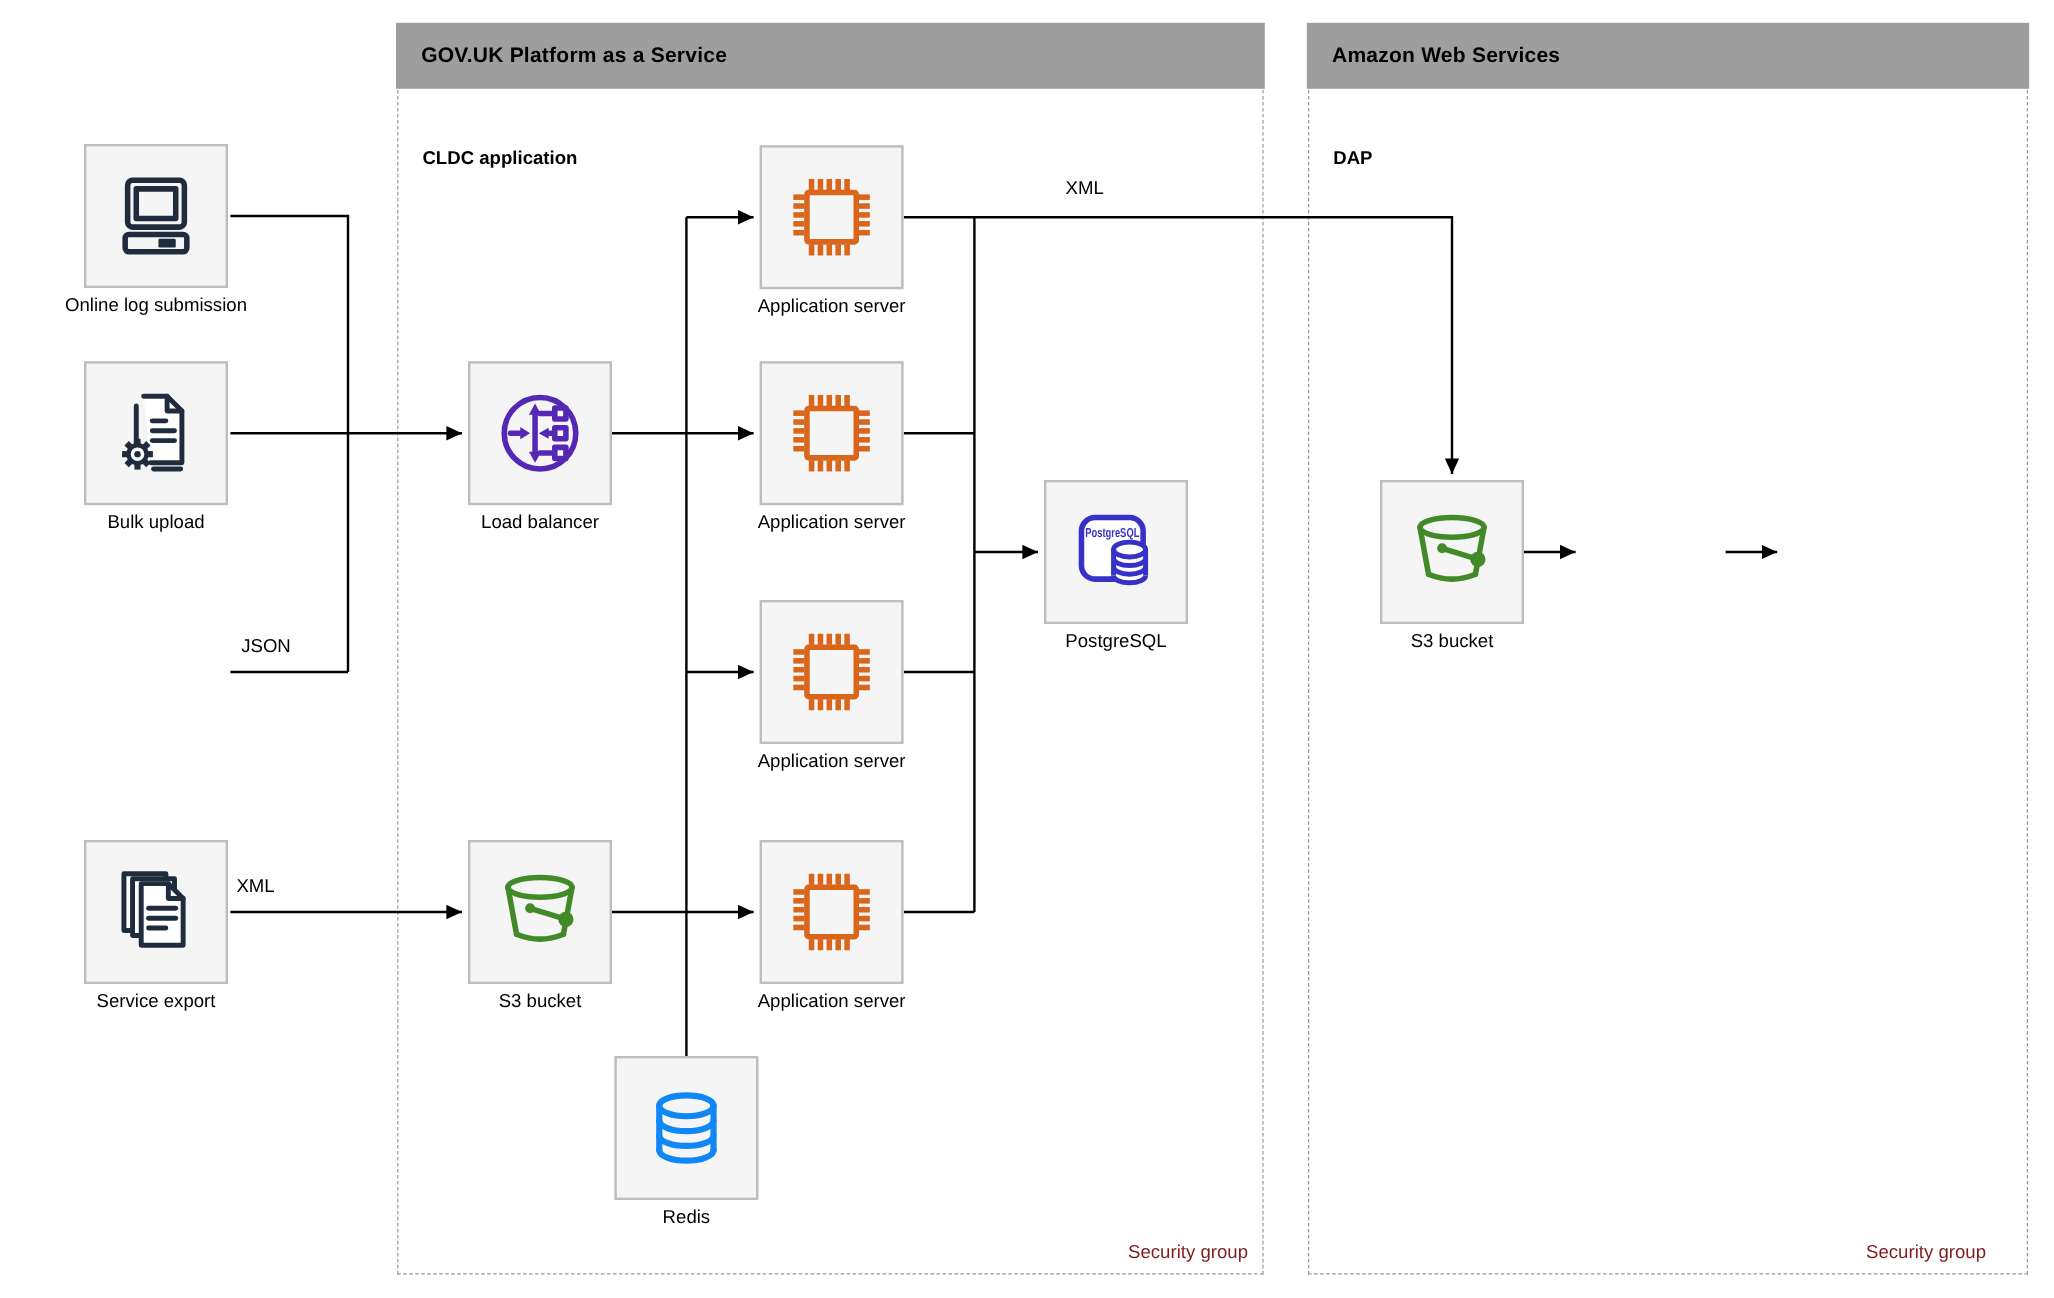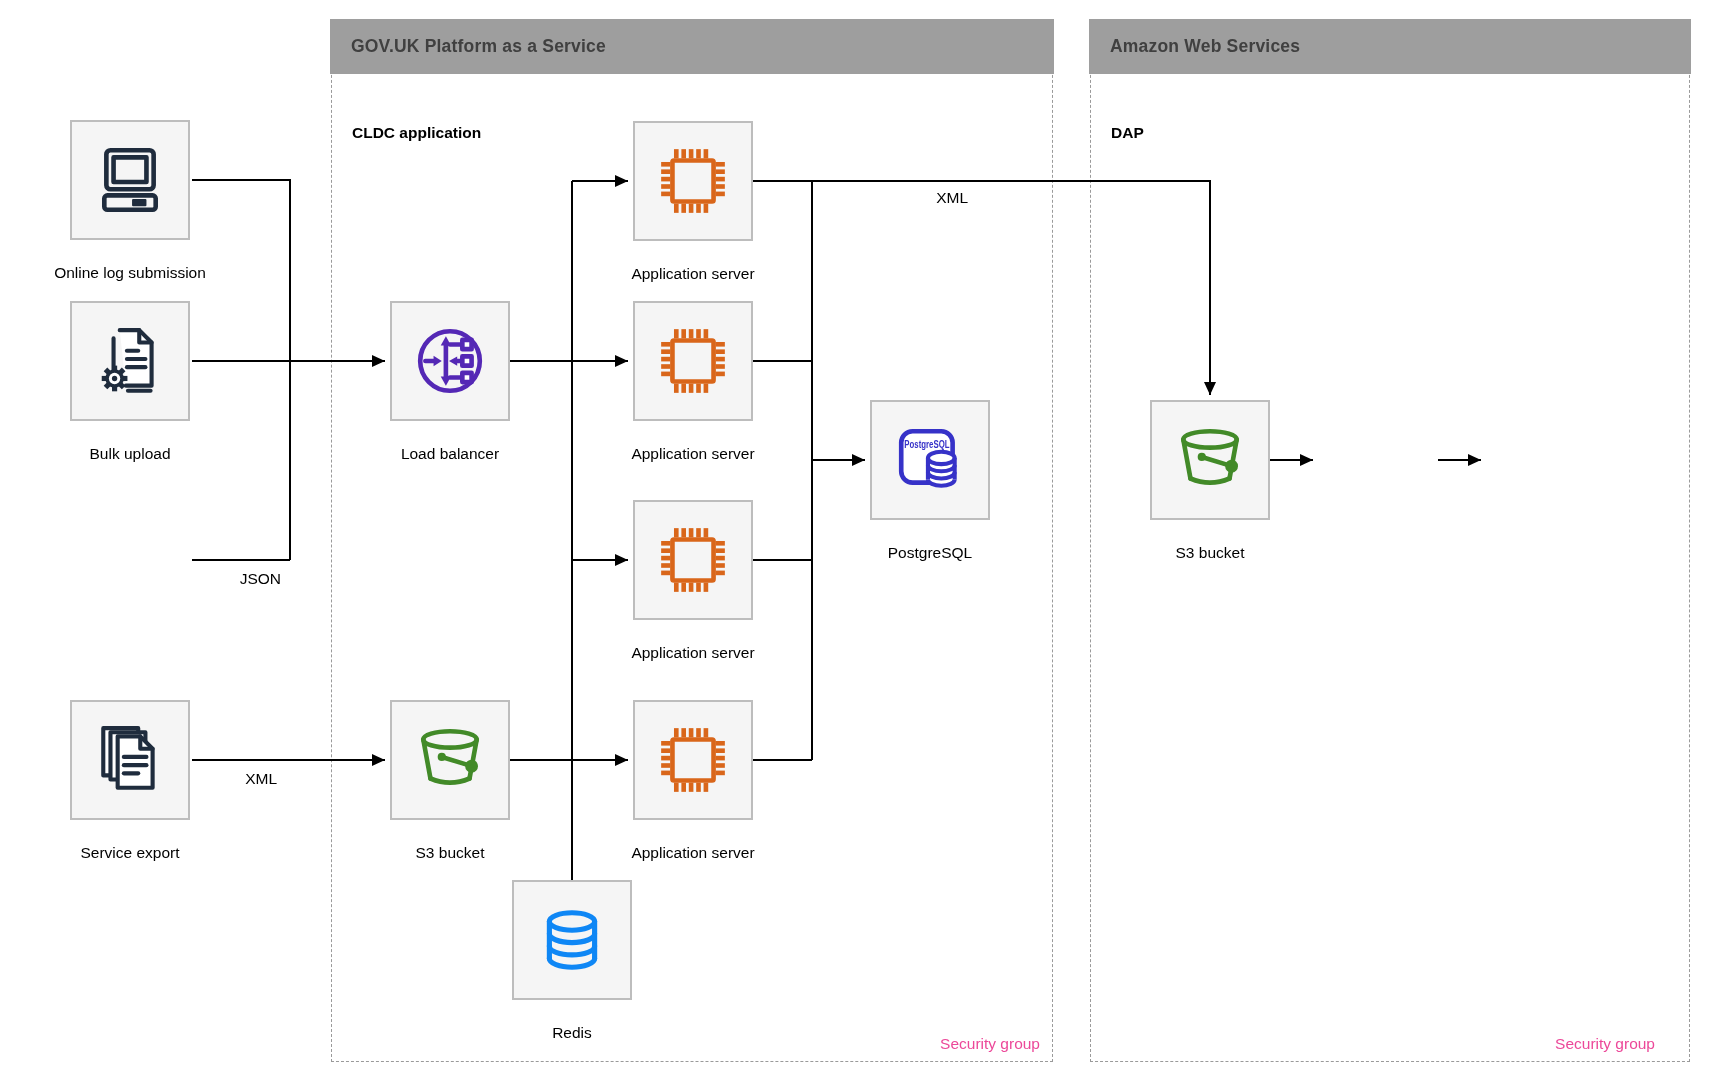--- a/index.html
+++ b/index.html
@@ -6,36 +6,36 @@
   #canvas{
     position:relative;width:1712px;height:1082px;overflow:hidden;
     font-family:"Liberation Sans",sans-serif;background:#ffffff;
   }
   
   .container{position:absolute;border:1.5px dashed #9a9a9a;background:transparent;z-index:0;}
   .container-header{
     position:absolute;top:-2px;left:-2px;height:55px;background:#9e9e9e;
     display:flex;align-items:center;padding-left:21px;box-sizing:border-box;z-index:1;
   }
-  .container-title{color:#404040;font-size:17.5px;font-weight:bold;letter-spacing:.2px;}
+  .container-title{color:#000000;font-size:17.5px;font-weight:bold;letter-spacing:.2px;}
   .container-sublabel{position:absolute;top:63px;left:20px;font-size:15.5px;font-weight:bold;color:#000;margin-top:40px;}
-  .container-footer{position:absolute;bottom:8px;font-size:15.5px;color:#ec4899;}
+  .container-footer{position:absolute;bottom:8px;font-size:15.5px;color:#7f1d1d;}
   
   #wires{position:absolute;left:0;top:0;z-index:2;}
   
   .node{position:absolute;z-index:3;}
   .node-box{
     width:120px;height:120px;background:#f5f5f5;border:2px solid #bdbdbd;
     box-sizing:border-box;display:flex;align-items:center;justify-content:center;
   }
   .node-label{
-    position:absolute;top:144px;left:50%;transform:translateX(-50%);
+    position:absolute;top:126px;left:50%;transform:translateX(-50%);
     white-space:nowrap;font-size:15.5px;color:#000;text-align:center;
   }
-  .edge-label{position:absolute;z-index:4;font-size:15.5px;color:#000;width:80px;text-align:right;margin-top:40px;}
+  .edge-label{position:absolute;z-index:4;font-size:15.5px;color:#000;width:80px;text-align:left;}
   .ic{display:block;}
 </style>
 </head>
 <body>
 
 <div id="canvas">
 
   <div class="container" style="left:331px;top:20px;width:720px;height:1040px;">
     <div class="container-header" style="width:724px;">
       <span class="container-title">GOV.UK Platform as a Service</span>

